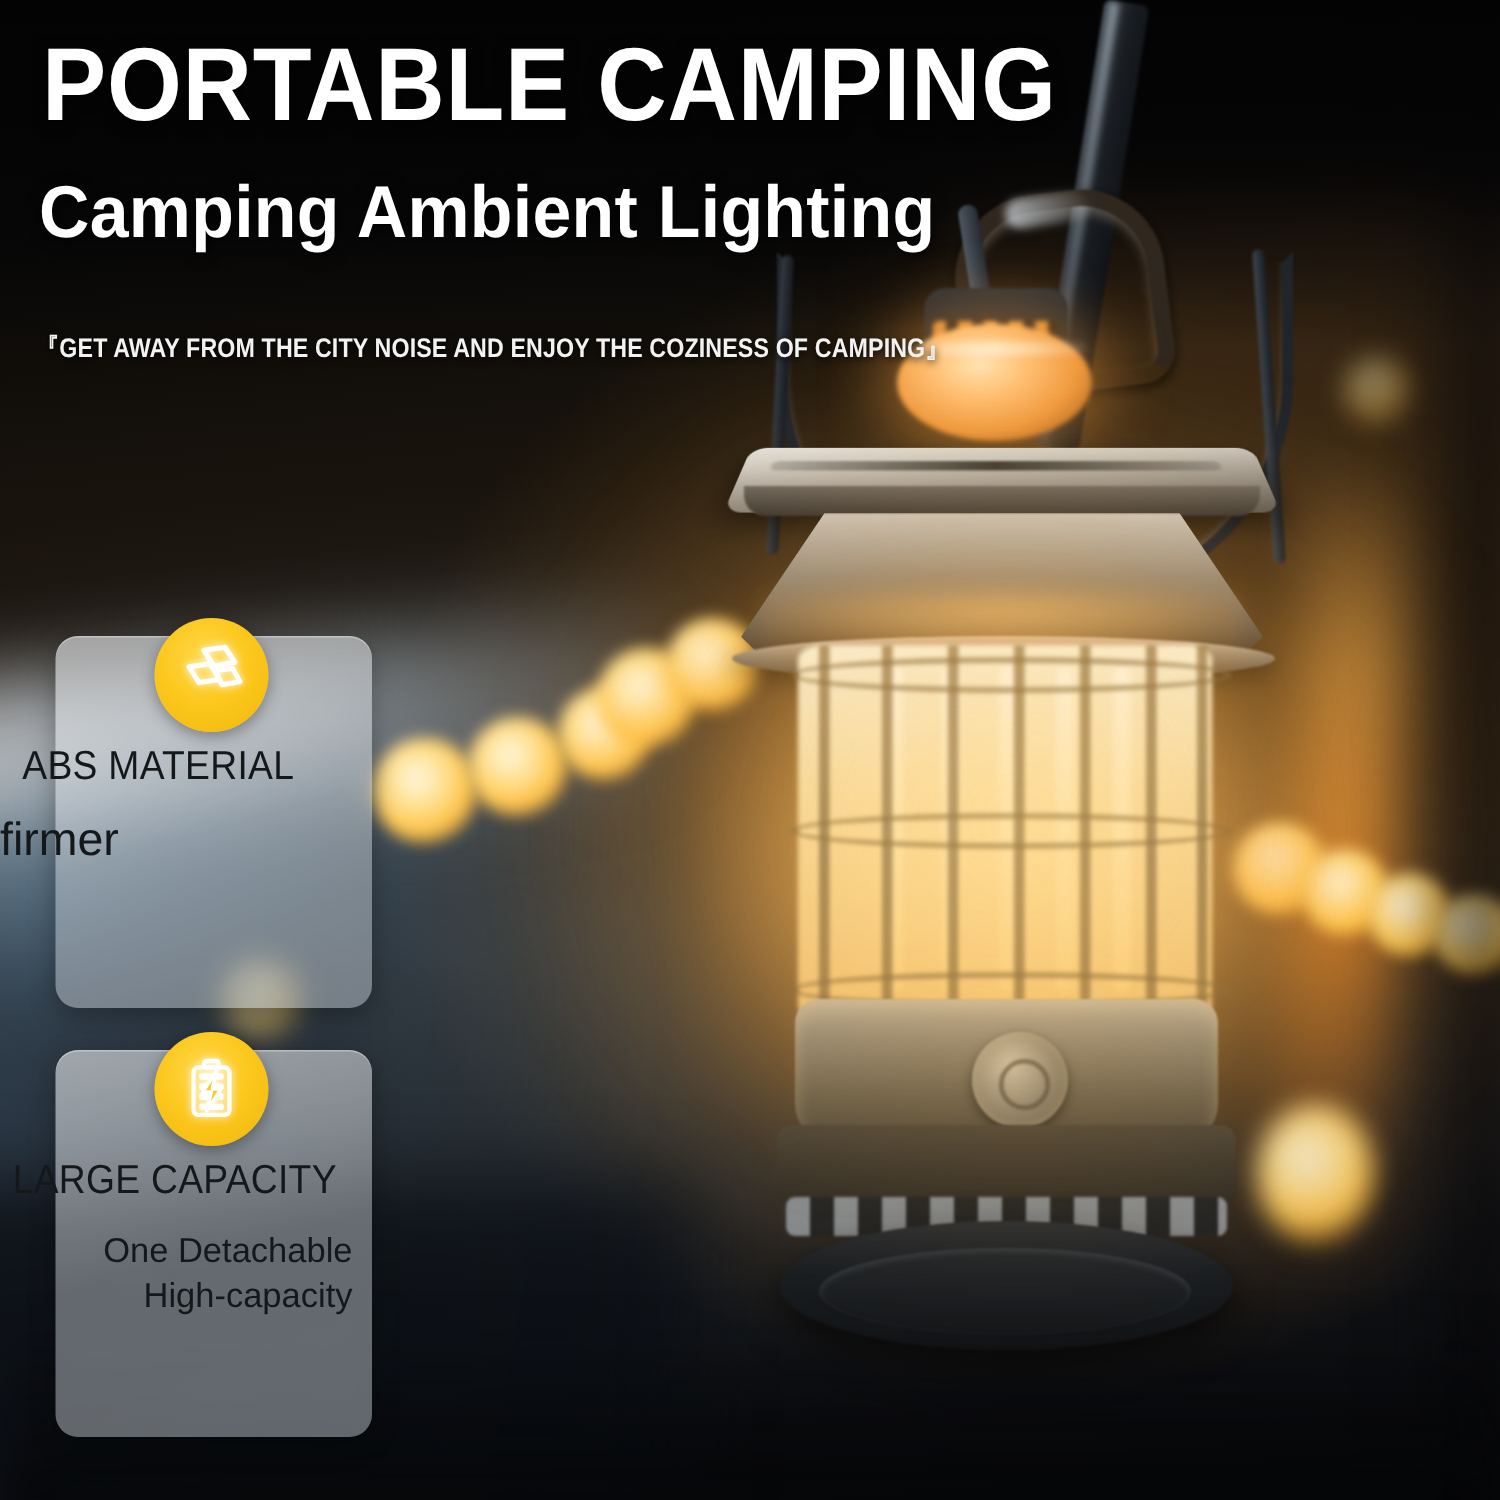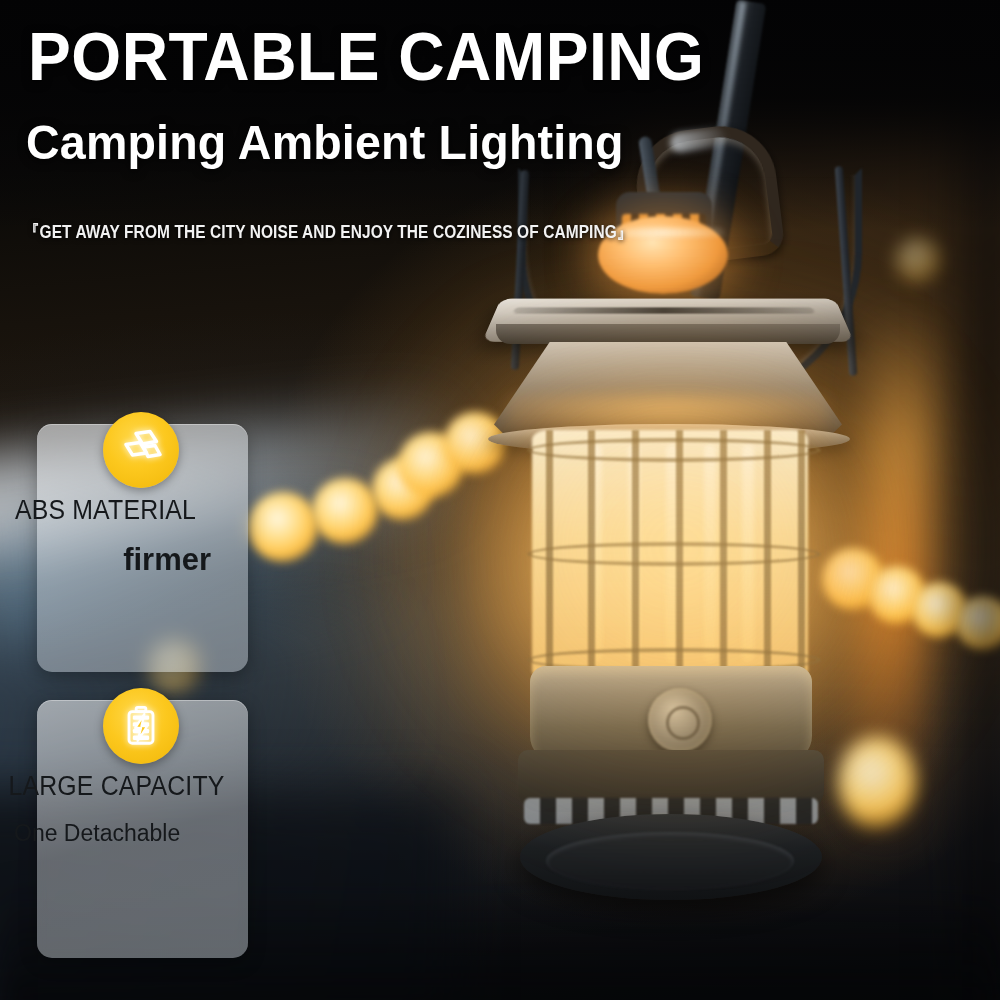--- a/index.html
+++ b/index.html
@@ -193,24 +193,24 @@
     background:radial-gradient(circle at 44% 36%, #ffd84a 0%, #fcc81e 46%, #f0b608 100%);
     display:flex;align-items:center;justify-content:center;
     box-shadow:0 3px 10px rgba(0,0,0,.34);}
   #badge-abs{left:103px;top:412px;}
   #badge-cap{left:103px;top:688px;}
   .badge svg{filter:drop-shadow(0 0 3px rgba(255,255,255,.92));}
 
   .c-title{position:absolute;left:0;width:211px;text-align:center;color:#15181b;
     font-size:27px;line-height:32px;font-weight:400;letter-spacing:.2px;
     transform:scaleX(.92);transform-origin:center;white-space:nowrap;}
-  .c-sub{position:absolute;left:0;width:211px;text-align:right;color:#15181b;
-    font-size:31px;line-height:36px;font-weight:700;}
-  .c-lines{position:absolute;left:14px;width:211px;text-align:left;color:#15181b;
-    font-size:23px;line-height:30px;font-weight:400;}
+  .c-sub{position:absolute;left:0;width:211px;text-align:left;color:#15181b;
+    font-size:31px;line-height:36px;font-weight:400;}
+  .c-lines{position:absolute;left:0;width:211px;text-align:right;color:#15181b;
+    font-size:23px;line-height:30px;font-weight:400;padding-left:24px;}
   .c-lines div{white-space:nowrap;}
 
   #t-abs{top:494px;} #s-abs{top:542px;}
   #t-cap{top:770px;} #l-cap{top:818px;}
 </style>
 </head>
 <body>
 
 <div id="stage">
 
@@ -326,15 +326,16 @@
         <rect x="15.5" y="20" width="17" height="4.6" rx="1.4"></rect>
         <rect x="15.5" y="27" width="17" height="4.6" rx="1.4"></rect>
         <rect x="15.5" y="34" width="17" height="4.6" rx="1.4"></rect>
       </g>
       <path d="M27.5 11.5 L18 26 L24 26 L20.5 39.5 L30.5 24 L24.5 24 Z" fill="#FCC81E" stroke="#ffffff" stroke-width="2.4" stroke-linejoin="round"></path>
     </svg>
   </div>
   <div class="c-title" id="t-cap">LARGE CAPACITY</div>
   <div class="c-lines" id="l-cap">
     <div>One Detachable</div>
+    <div>High-capacity</div>
   </div>
 
 </div>
 
 </body></html>

